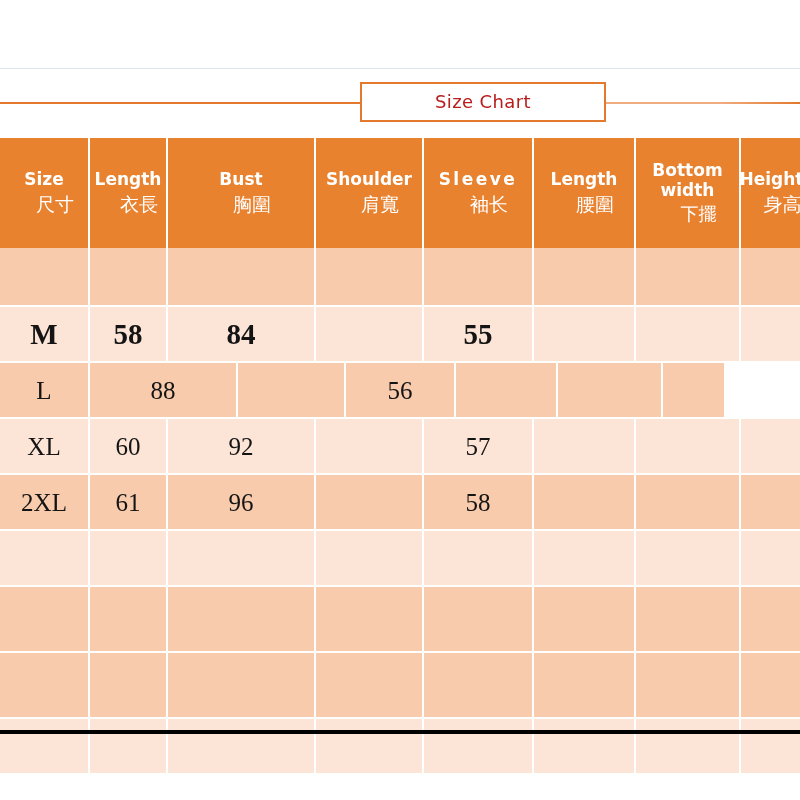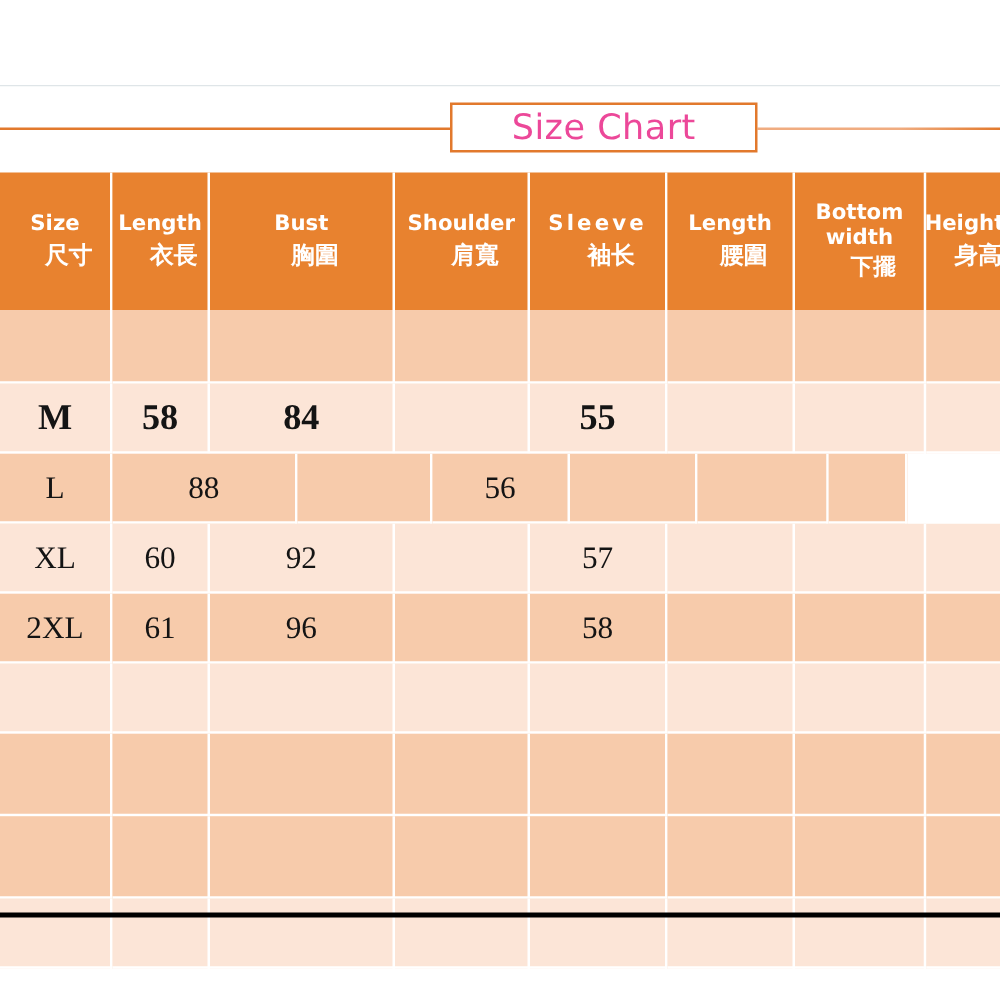--- a/index.html
+++ b/index.html
@@ -57,22 +57,22 @@
     width: 246px;
     height: 40px;
     box-sizing: border-box;
     border: 2px solid #e2792c;
     background: #ffffff;
     display: flex;
     align-items: center;
     justify-content: center;
   }
   .title-text {
-    color: #ec4899;
-    font-size: 28px;
+    color: #b91c1c;
+    font-size: 18px;
     line-height: 1;
     letter-spacing: 0.4px;
     font-family: "DejaVu Sans", sans-serif;
     font-weight: 400;
     white-space: nowrap;
   }
 
   
   .table {
     position: absolute;
@@ -116,21 +116,21 @@
     font-family: "DejaVu Sans", sans-serif;
     font-weight: bold;
     font-size: 17px;
     white-space: nowrap;
     text-align: center;
   }
   .hdr-en.sleeve { letter-spacing: 2.5px; }
   .hdr-en.two-line { white-space: normal; }
   .hdr-cn {
     font-family: "DejaVu Sans", sans-serif;
-    font-weight: bold;
+    font-weight: normal;
     font-size: 19px;
     margin-top: 4px;
     white-space: nowrap;
     margin-left: 22px;
   }
   .hdr-cn.small { font-size: 18px; }
 
   
   .row.spacer-tall { height: 59px; }
   .row.data        { height: 56px; }

